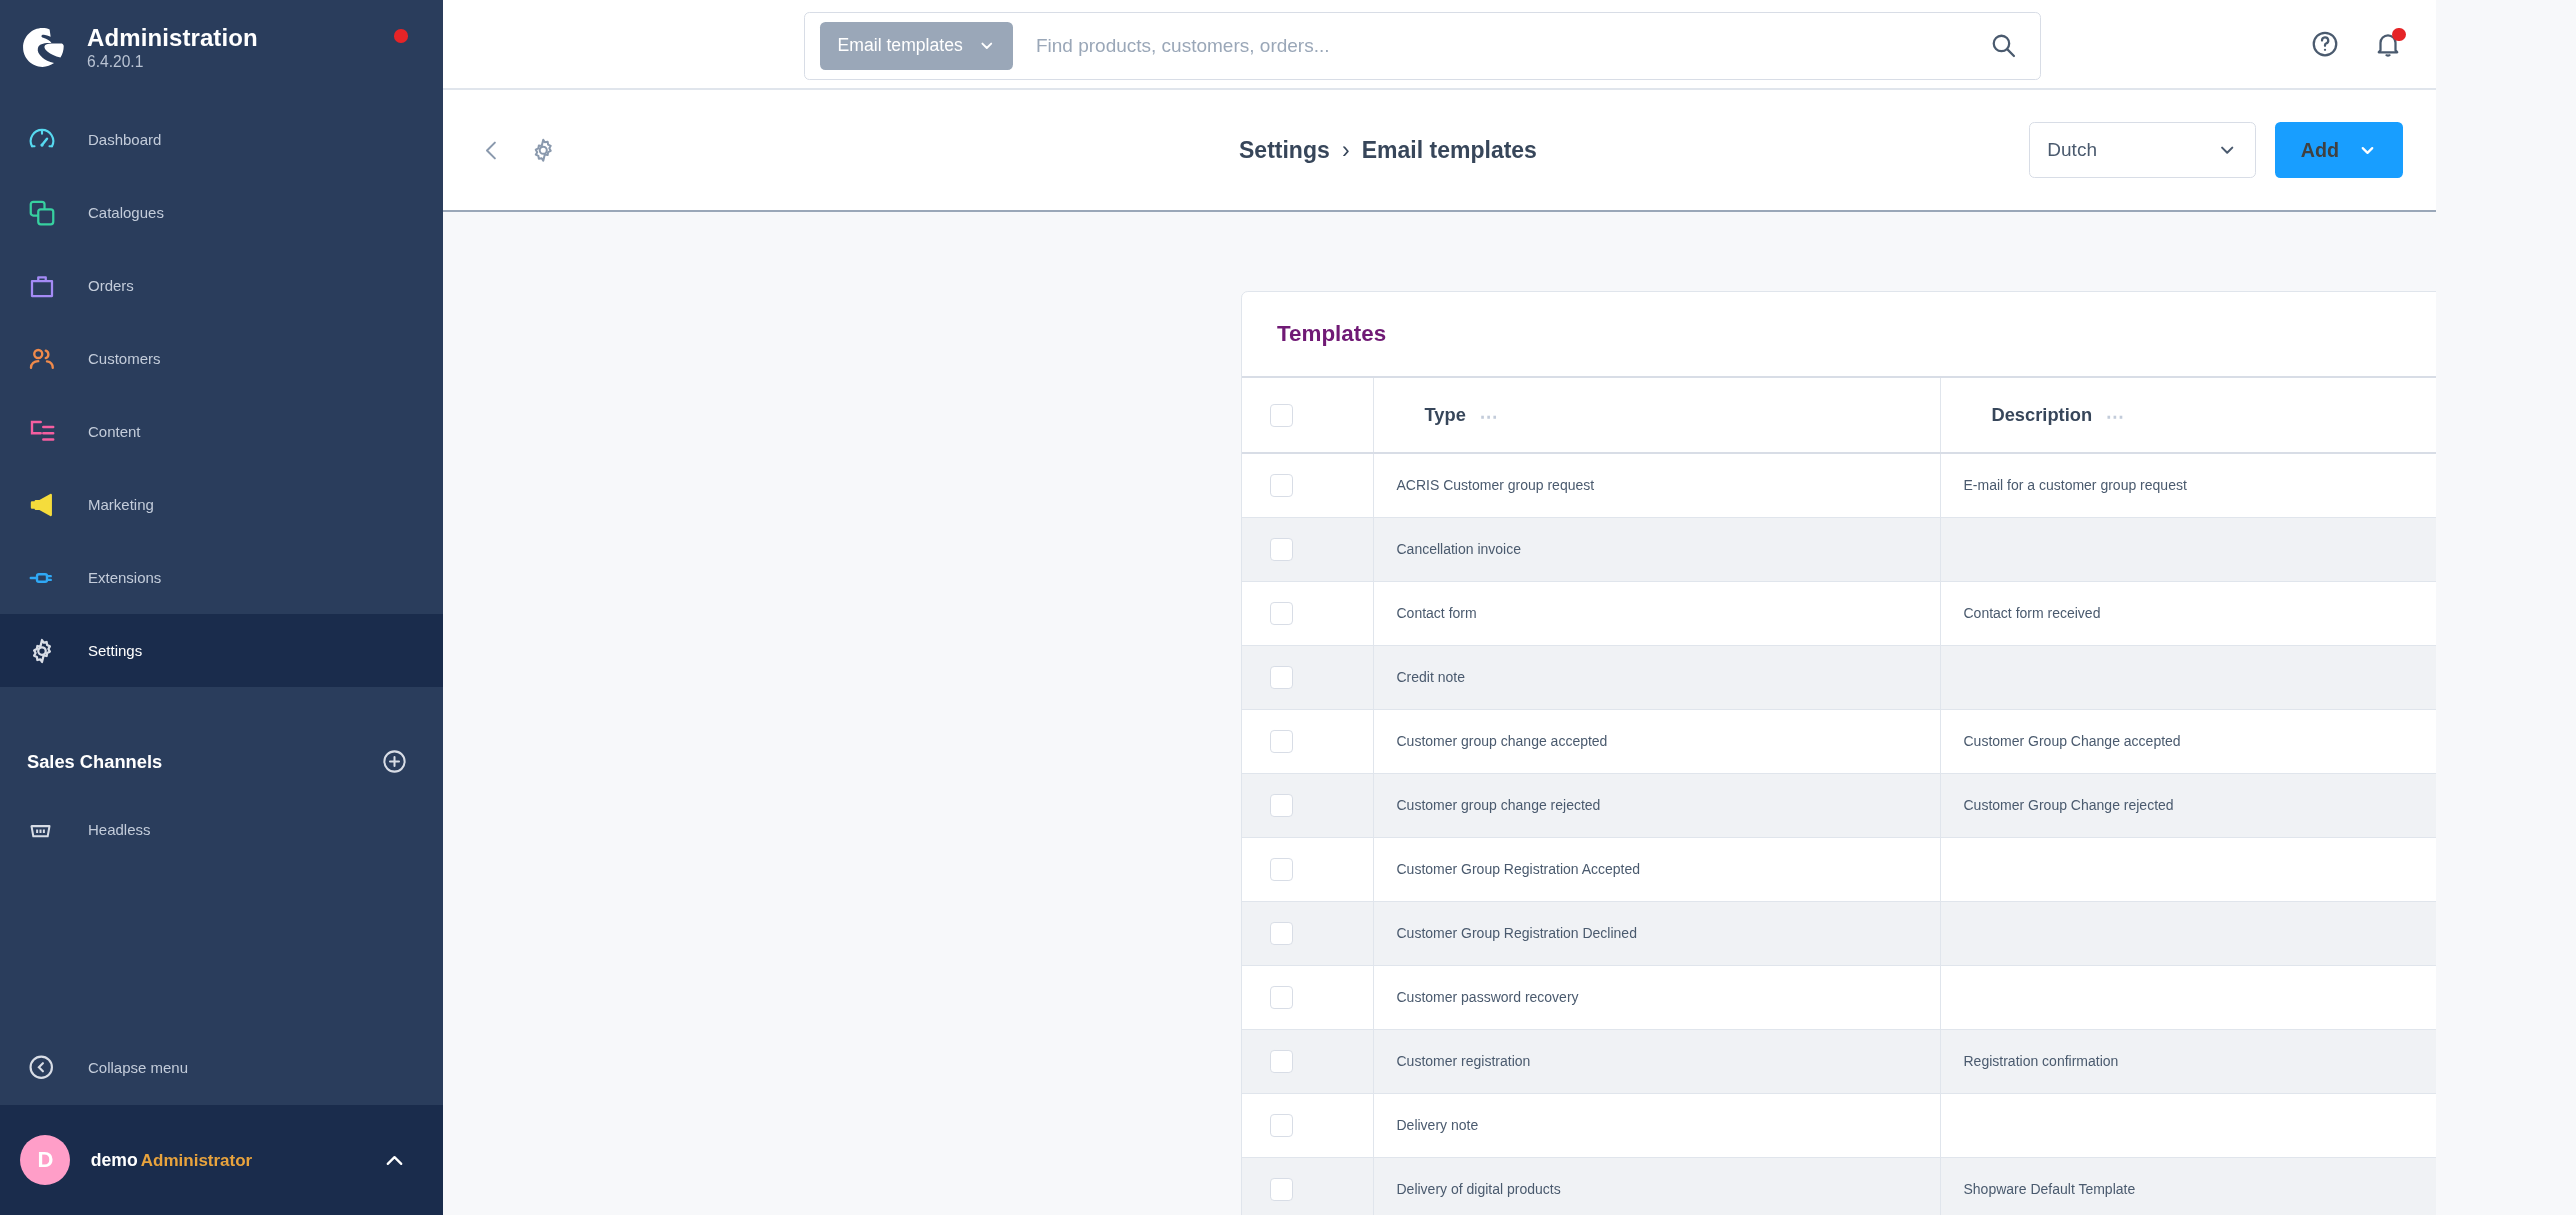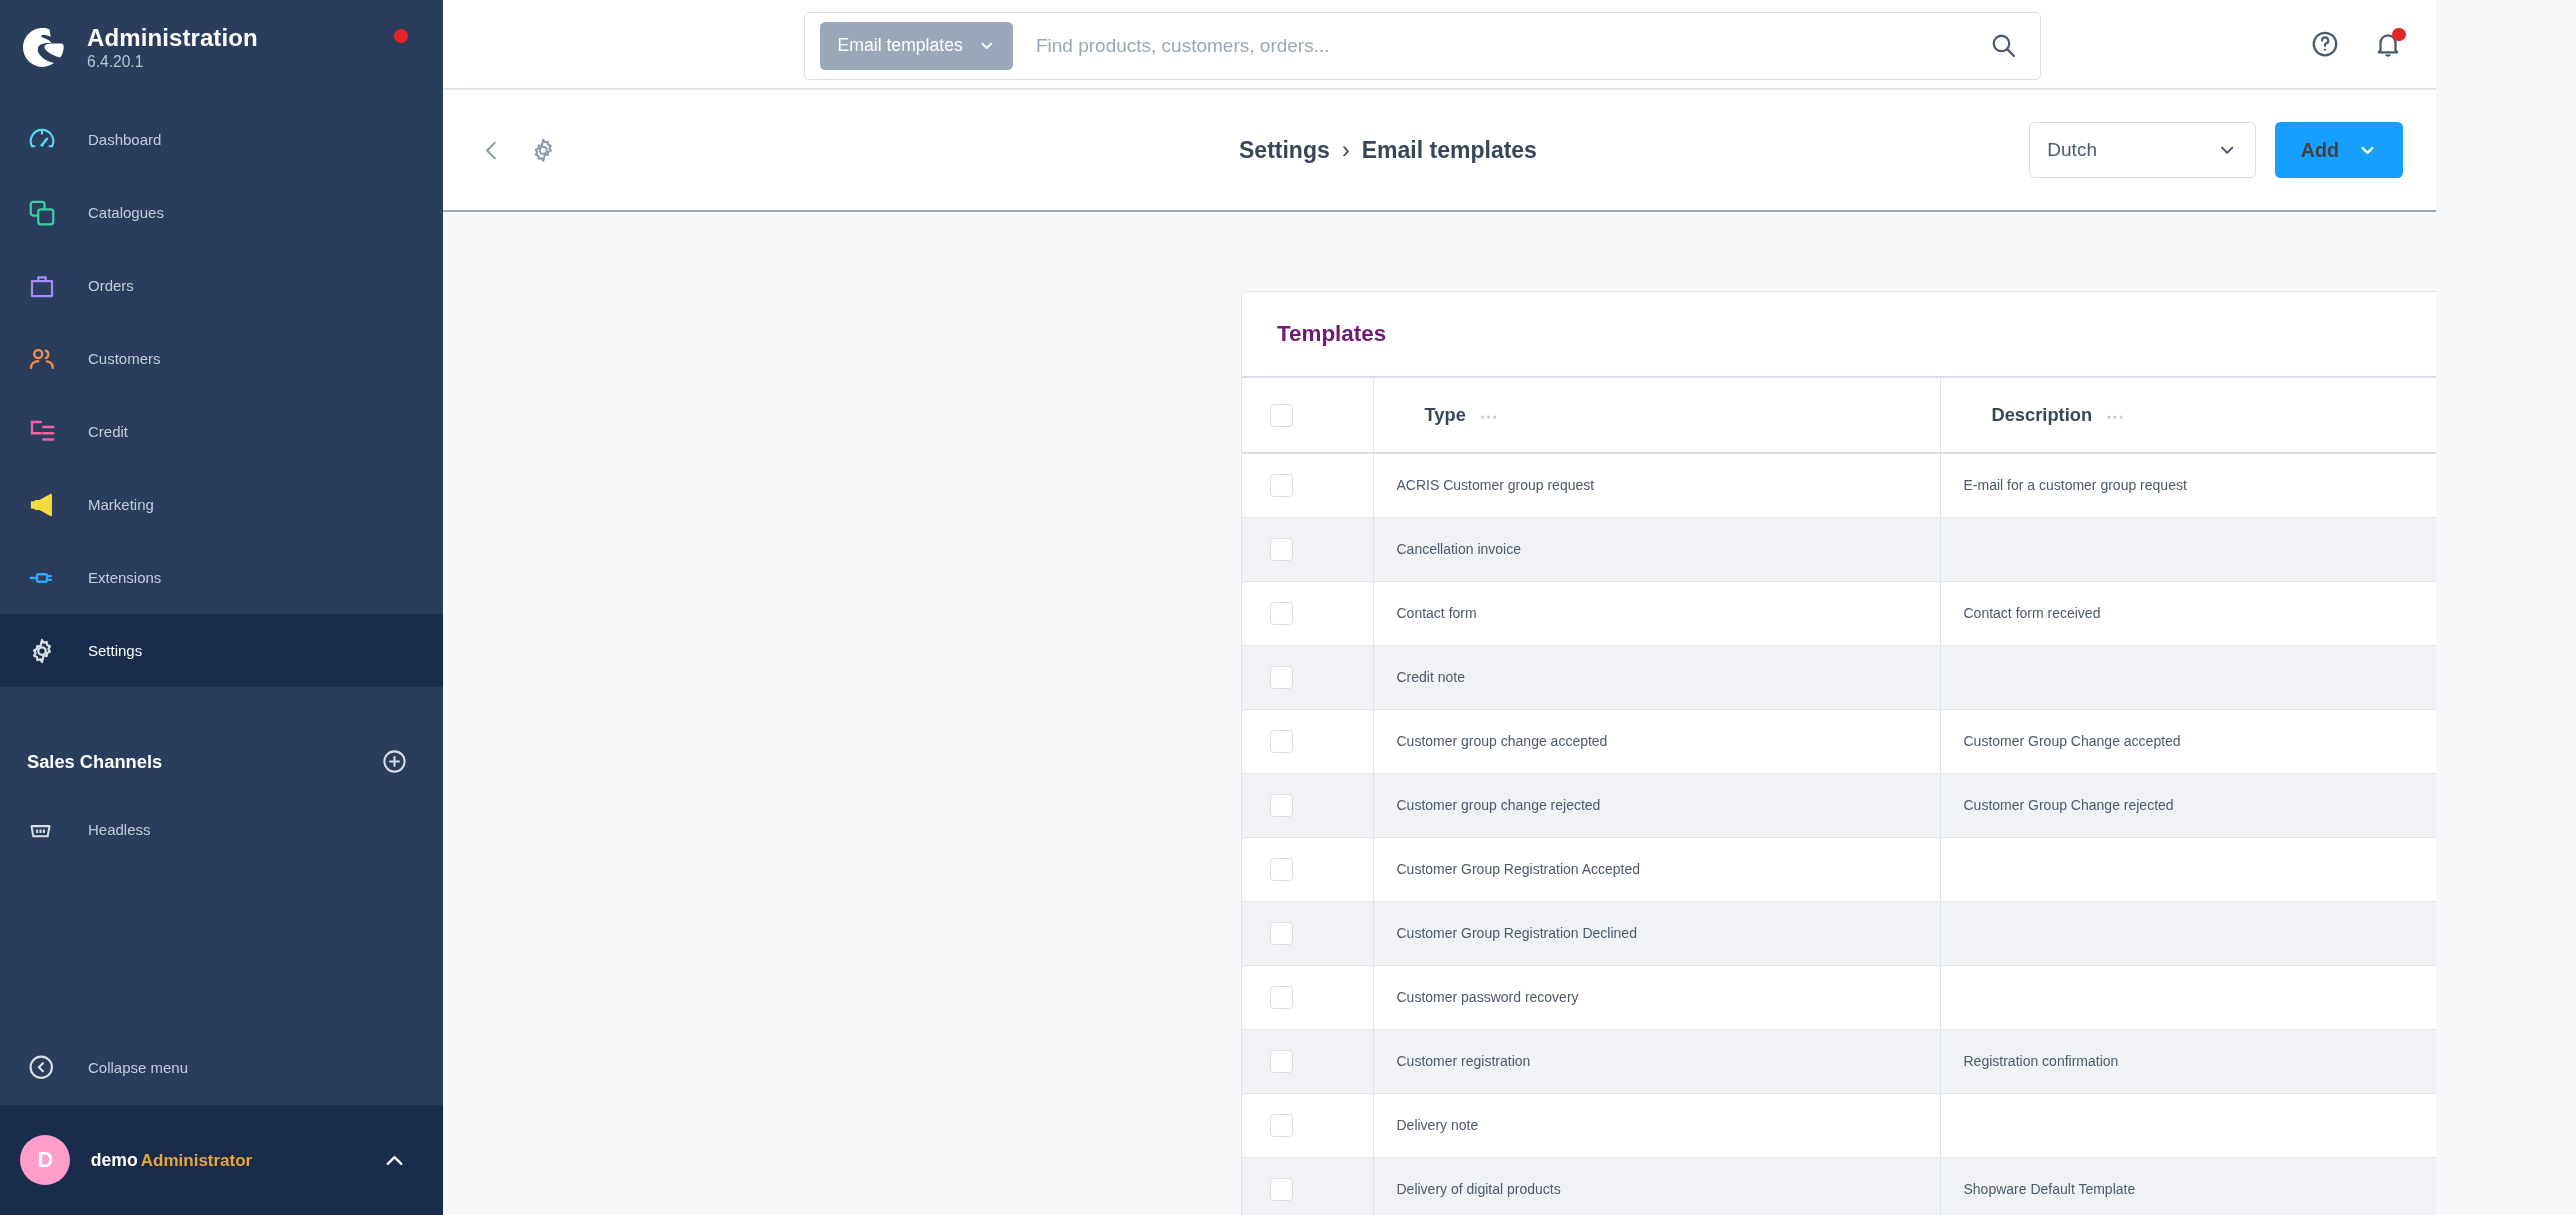--- a/index.html
+++ b/index.html
@@ -471,21 +471,21 @@
         <span class="sb-label">Customers</span>
       </div>
 
       <div class="sb-item">
         <span class="sb-ico">
           <svg viewBox="0 0 24 24" fill="none" stroke="#F55EA0" stroke-width="1.9" stroke-linecap="round">
             <path d="M11 4H4v9h7"></path>
               <path d="M13 8h8M13 13h8M13 18h8"></path>
           </svg>
         </span>
-        <span class="sb-label">Credit</span>
+        <span class="sb-label">Content</span>
       </div>
 
       <div class="sb-item">
         <span class="sb-ico">
           <svg viewBox="0 0 24 24" fill="none" stroke="#F5DC3C" stroke-width="1.9" stroke-linejoin="round">
             <path d="M7 9v6h3l9 5V4l-9 5H7z" fill="#F5DC3C"></path>
             <path d="M4 10h3v4H4z" fill="#F5DC3C"></path>
           </svg>
         </span>
         <span class="sb-label">Marketing</span>

